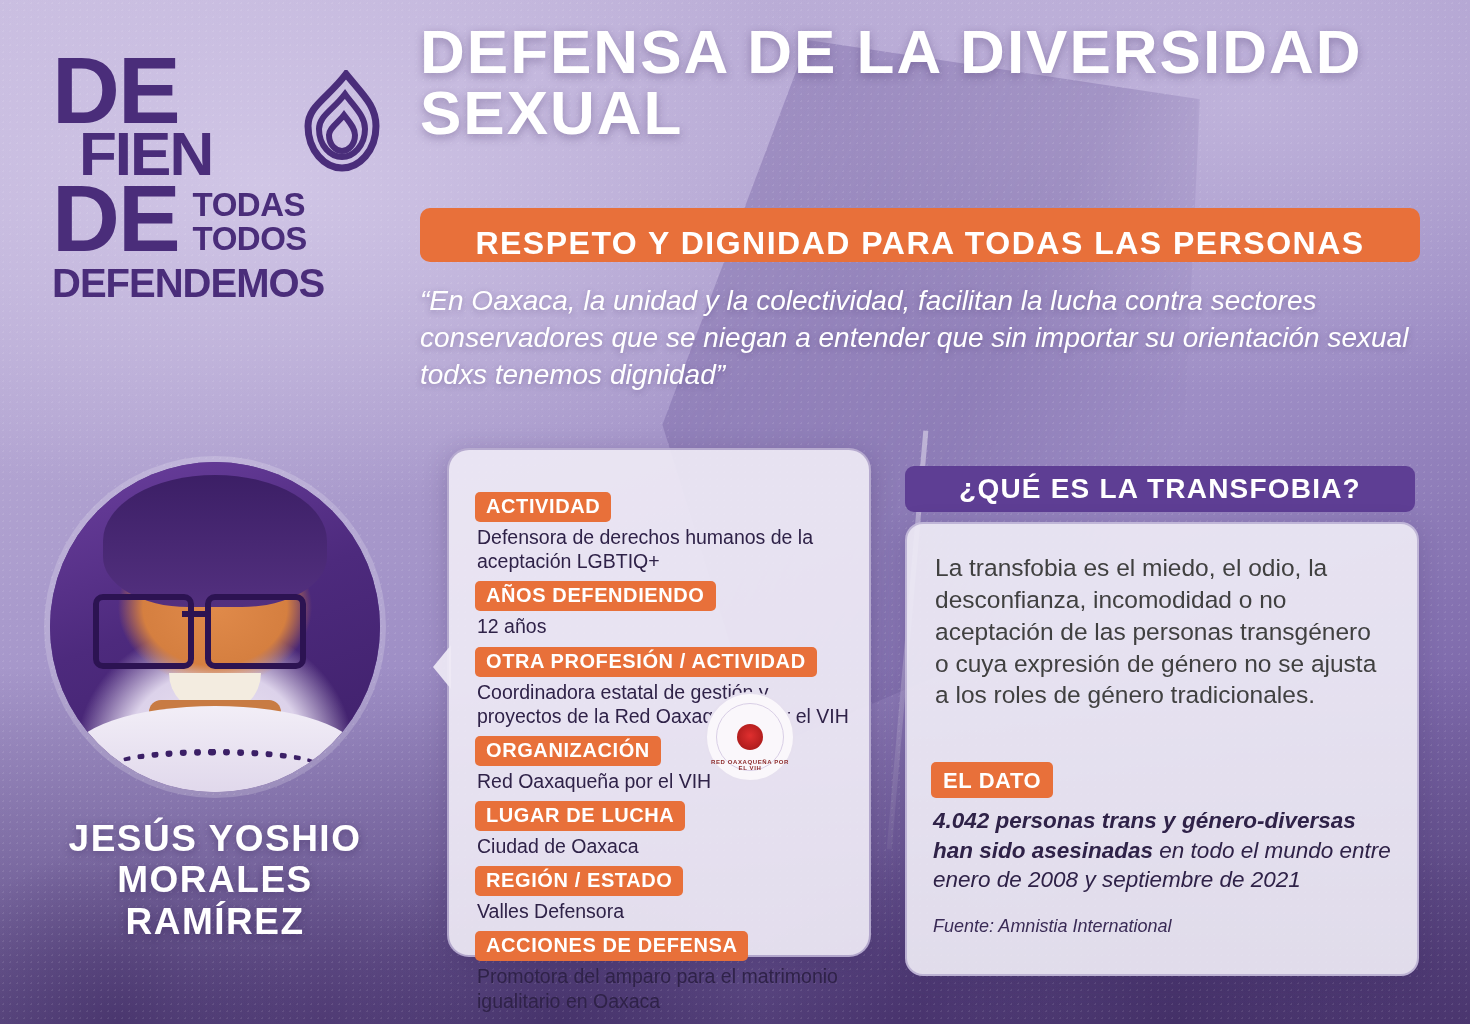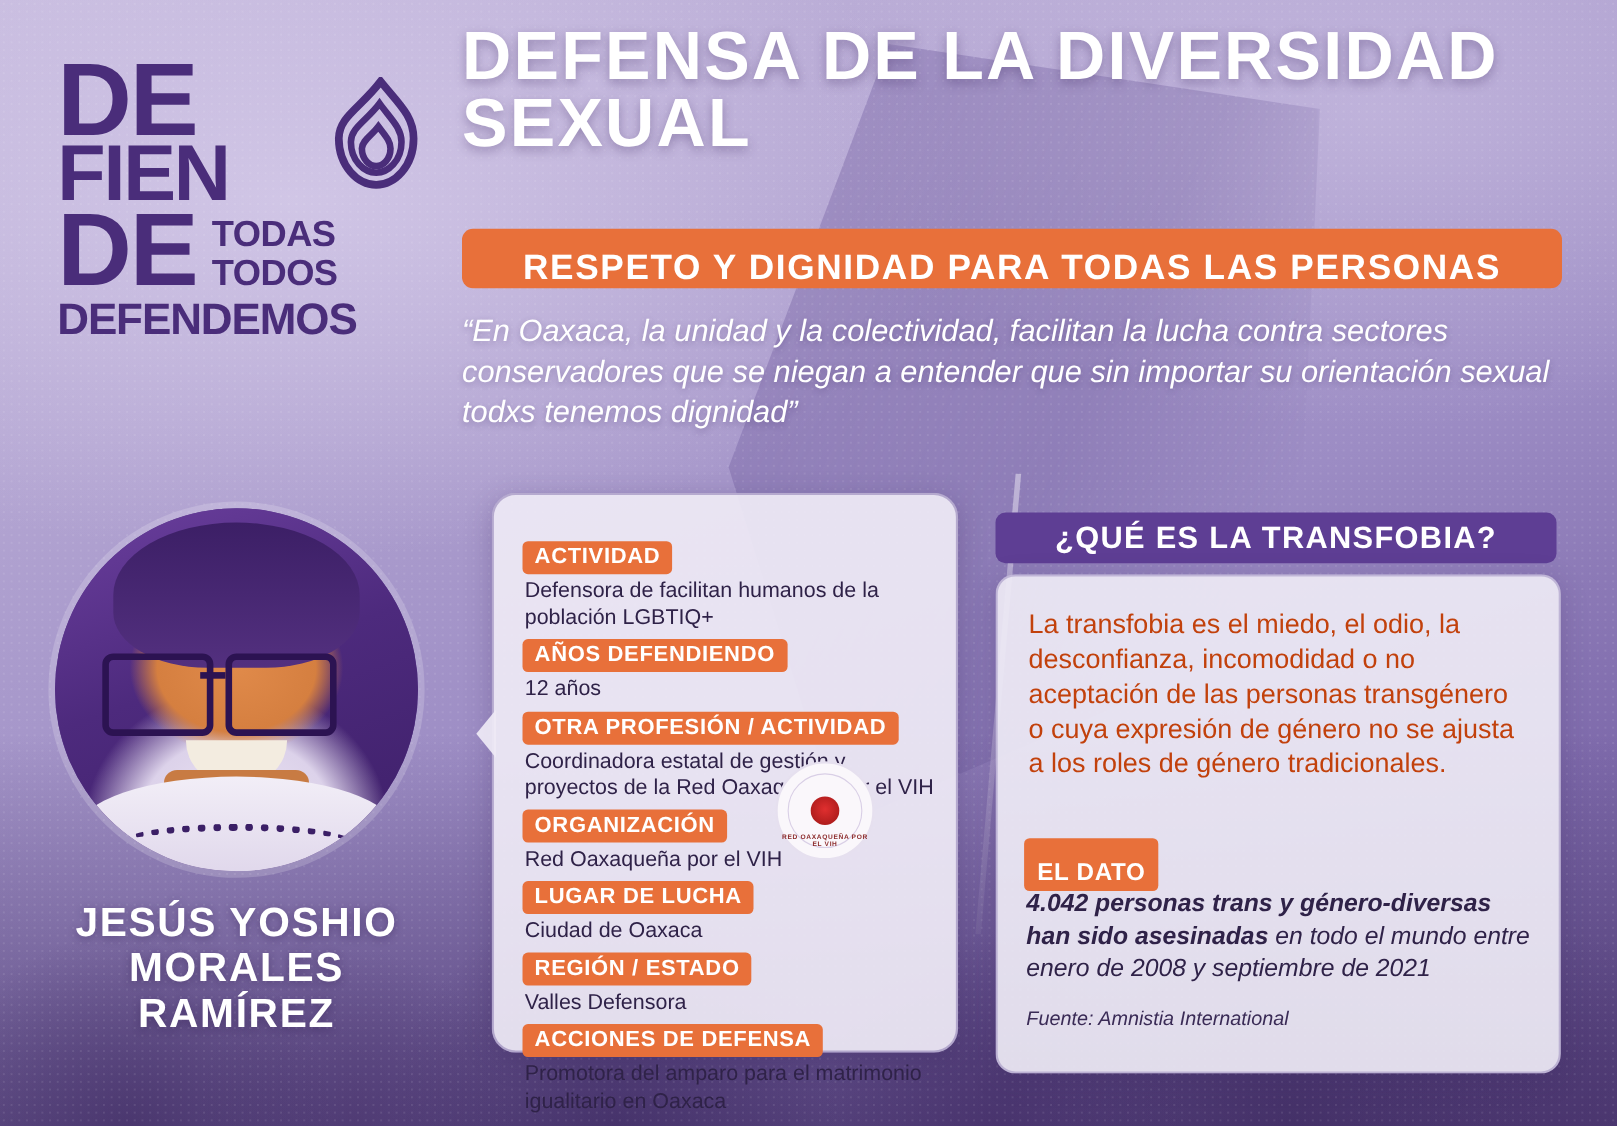--- a/index.html
+++ b/index.html
@@ -43,21 +43,21 @@
     background-image:radial-gradient(rgba(255,255,255,.35) 1px, transparent 1px);
     background-size:7px 7px;mix-blend-mode:screen;}
 
   
   .logo{position:absolute;left:52px;top:52px;width:330px;height:340px;}
   .logo-de, .logo-fien, .logo-de2{
     color:#4a2d7a;font-weight:700;letter-spacing:-2px;line-height:.82;
     font-family:"Liberation Sans",sans-serif;
   }
   .logo-de{font-size:94px;}
-  .logo-fien{font-size:72px;}
+  .logo-fien{font-size:62px;margin-left:27px;}
   .logo-de2{font-size:94px;}
   .logo-row{display:flex;align-items:flex-end;}
   .logo-right{margin-left:14px;color:#4a2d7a;font-weight:700;font-size:33px;line-height:1.05;letter-spacing:-.5px;}
   .logo-defendemos{color:#4a2d7a;font-weight:700;font-size:40px;letter-spacing:-1px;margin-top:4px;}
   .flame{position:absolute;left:236px;top:18px;width:110px;height:120px;}
 
   
   .title{
     position:absolute;left:420px;top:22px;width:1010px;
     color:#ffffff;font-weight:700;font-size:62px;line-height:.98;
@@ -146,25 +146,25 @@
   }
   .trans-head span{color:#fff;font-weight:700;font-size:28px;letter-spacing:1.2px;text-transform:uppercase;}
   .trans-card{
     position:absolute;left:905px;top:522px;width:510px;height:450px;
     background:rgba(238,234,245,.92);border-radius:18px;
     border:2px solid rgba(120,100,165,.35);
     box-shadow:0 6px 24px rgba(55,35,90,.22);
   }
   .trans-text{
     position:absolute;left:28px;top:28px;right:26px;
-    color:#c2410c;font-size:24.5px;line-height:1.3;
+    color:#404040;font-size:24.5px;line-height:1.3;
   }
   .dato-lbl{
     position:absolute;left:24px;top:238px;background:#e8703a;color:#fff;font-weight:700;
-    font-size:22px;padding:18px 12px 4px;border-radius:5px;letter-spacing:.6px;text-transform:uppercase;
+    font-size:22px;padding:6px 12px 4px;border-radius:5px;letter-spacing:.6px;text-transform:uppercase;
   }
   .dato-text{
     position:absolute;left:26px;top:282px;right:26px;
     color:#2f2248;font-size:22.5px;line-height:1.32;font-style:italic;
   }
   .dato-text b{font-weight:700;font-style:italic;}
   .fuente{
     position:absolute;left:26px;top:392px;color:#3a2b56;font-size:18px;font-style:italic;
   }
 </style>
@@ -214,21 +214,21 @@
       <div class="p-shirt"></div>
       <div class="p-beads"></div>
     </div>
   </div>
   <div class="name">JESÚS YOSHIO MORALES RAMÍREZ</div>
 </div>
 
 <div class="info-card">
   <div class="info-inner">
     <div class="lbl">ACTIVIDAD</div>
-    <div class="val">Defensora de facilitan humanos de la población LGBTIQ+</div>
+    <div class="val">Defensora de derechos humanos de la aceptación LGBTIQ+</div>
 
     <div class="lbl">AÑOS DEFENDIENDO</div>
     <div class="val">12 años</div>
 
     <div class="lbl">OTRA PROFESIÓN / ACTIVIDAD</div>
     <div class="val">Coordinadora estatal de gestión y proyectos de la Red Oaxaqueña por el VIH</div>
 
     <div class="lbl">ORGANIZACIÓN</div>
     <div class="val">Red Oaxaqueña por el VIH</div>
 

